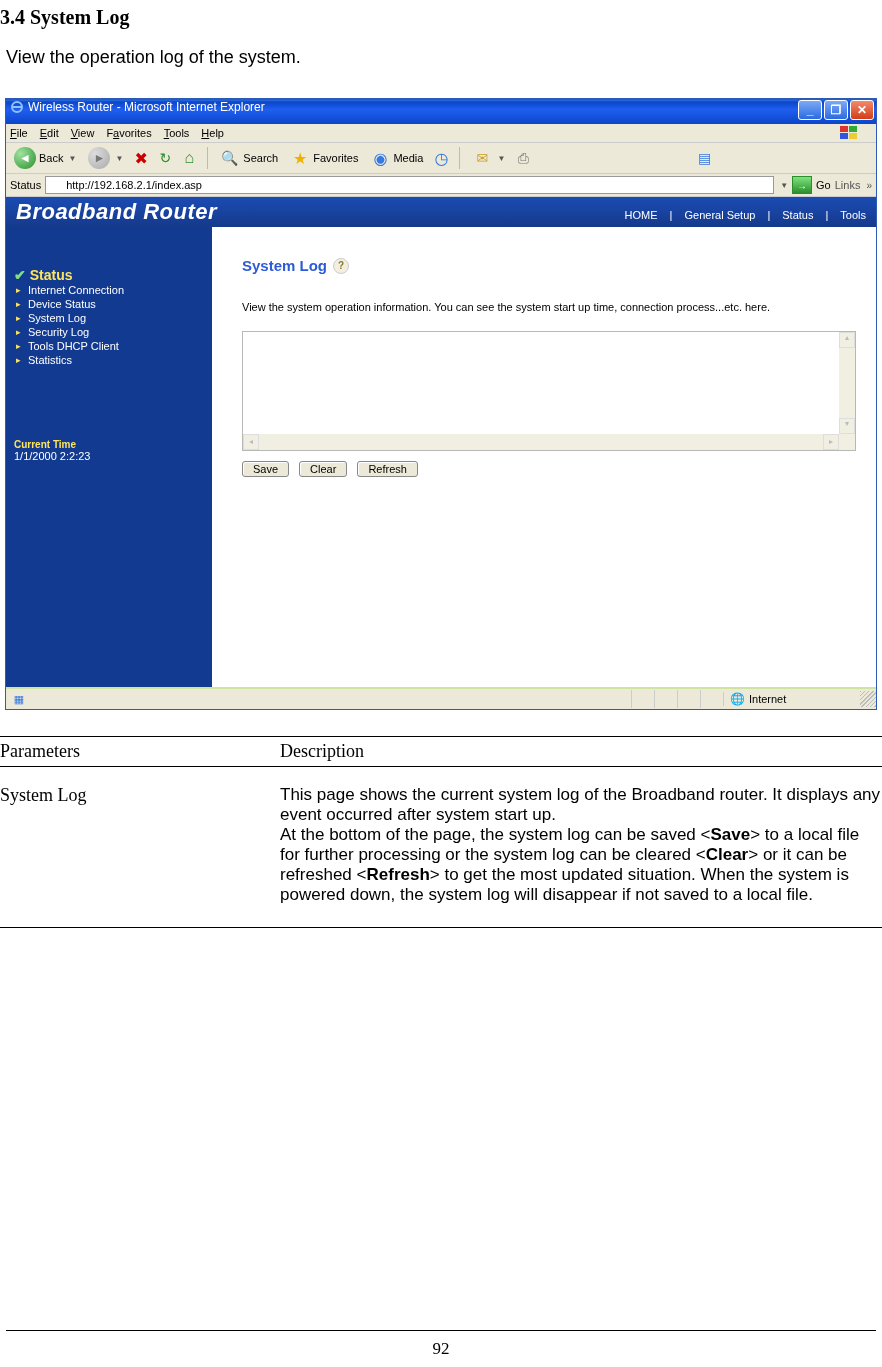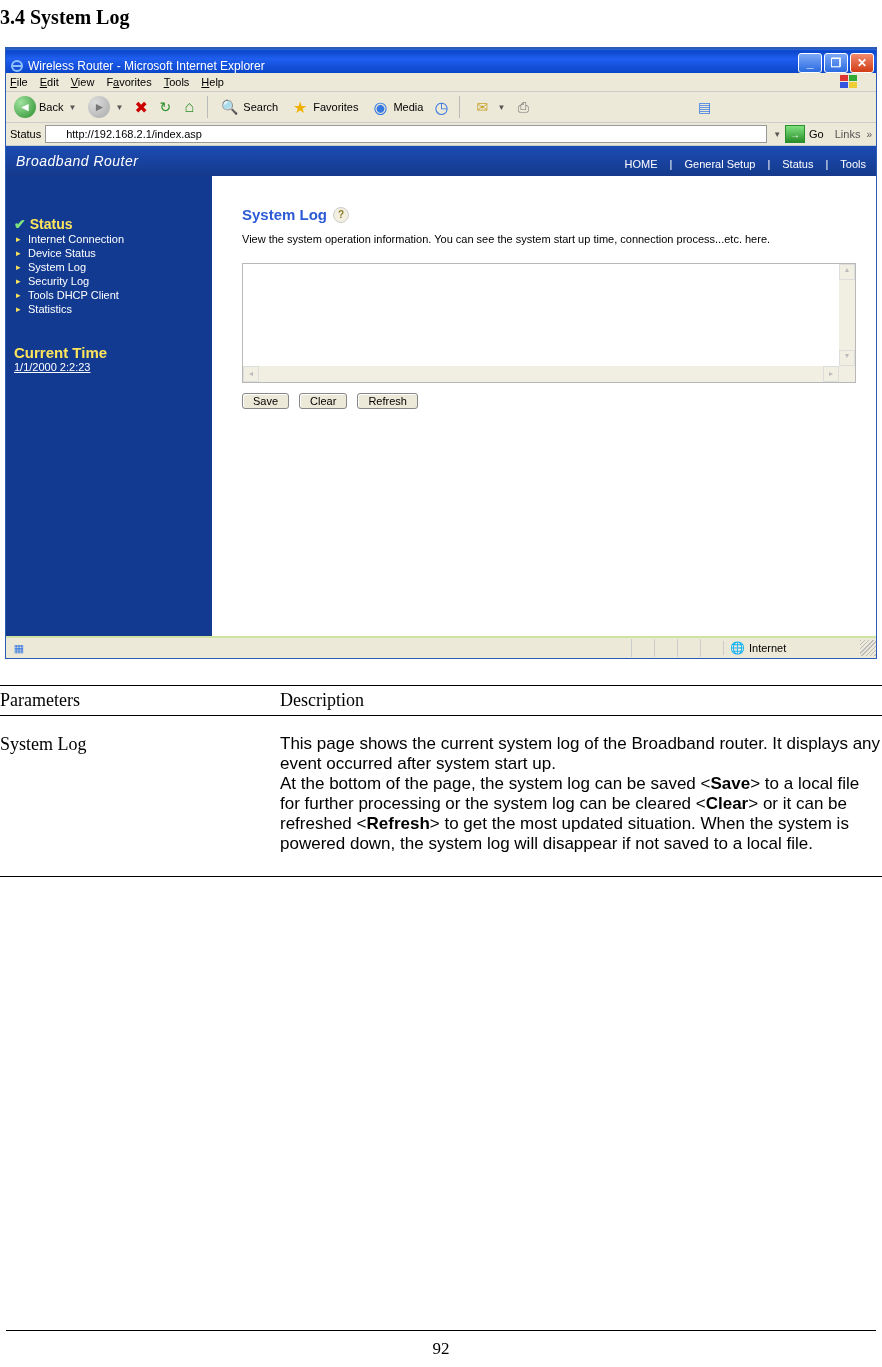--- a/index.html
+++ b/index.html
@@ -33,21 +33,21 @@
     margin: 0 auto 26px auto;
     font-family: Tahoma, Arial, sans-serif;
     background: #fff;
   }
   
   .titlebar {
     background: linear-gradient(to bottom, #2a6be0 0%, #0b46c9 8%, #1f5ef0 40%, #0b46c9 100%);
     color: #fff;
     height: 24px;
     display: flex;
-    align-items: flex-end;
+    align-items: flex-start;
     font-size: 12px;
     padding: 0 2px 0 4px;
   }
   .titlebar .ie-icon {
     width: 14px;
     height: 14px;
     display: inline-flex;
     align-items: center;
     justify-content: center;
     margin-right: 4px;
@@ -174,41 +174,41 @@
     color: #fff;
     width: 18px;
     height: 16px;
     border: 1px solid #2a8f2a;
     display: inline-flex;
     align-items: center;
     justify-content: center;
     font-size: 10px;
     font-weight: bold;
   }
-  .links-label { color:#555; margin-left:7px; }
+  .links-label { color:#555; margin-left:0; }
   .chev { font-size:10px; color:#555; margin-left:2px;}
   
   .router {
     display: flex;
     flex-direction: column;
     font-family: Arial, sans-serif;
   }
   .router-top {
     background: linear-gradient(to bottom, #1b4bb3 0%, #153a8c 100%);
     color: #fff;
     height: 30px;
     display: flex;
     align-items: center;
     padding: 0 10px;
     font-size: 11px;
   }
   .router-top .brand {
     font-style: italic;
-    font-weight: normal;
-    font-size: 14px;
+    font-weight: bold;
+    font-size: 22px;
     letter-spacing: 0.5px;
   }
   .router-top .topnav {
     margin-left: auto;
     display: flex;
     gap: 12px;
     margin-top: 6px;
   }
   .router-body {
     display: flex;
@@ -239,27 +239,26 @@
     content: "▸";
     color: #ffe55b;
     position: absolute;
     left: 2px;
     font-size: 9px;
     top: 2px;
   }
   .cur-time-lbl {
     color: #ffe55b;
     font-weight: bold;
-    font-size: 15px;
-    margin-top: 28px;
+    font-size: 10px;
+    margin-top: 72px;
   }
   .cur-time-val {
     color: #fff;
     font-size: 11px;
-    text-decoration: underline;
   }
   .content {
     flex: 1;
     background: #fff;
     padding: 30px 20px 10px 30px;
   }
   .pg-title {
     color: #2d5bd6;
     font-weight: bold;
     font-size: 15px;
@@ -275,21 +274,21 @@
     color: #8a7a2a;
     font-size: 10px;
     font-weight: bold;
     display: inline-flex;
     align-items: center;
     justify-content: center;
     border: 1px solid #ccc;
   }
   .pg-desc {
     font-size: 11px;
-    margin: 9px 0 18px 0;
+    margin: 26px 0 18px 0;
   }
   .log-box {
     border: 1px solid #b8b8b8;
     height: 118px;
     position: relative;
     background: #fff;
   }
   .log-scroll-v {
     position: absolute;
     right: 0;
@@ -436,20 +435,21 @@
     font-family: "Times New Roman", serif;
     font-size: 17px;
   }
 </style>
 </head>
 <body>
 
 <div class="page">
 
   <div class="doc-h3">3.4 System Log</div>
+  <div class="doc-p">View the operation log of the system.</div>
 
   <div class="screenshot">
 
     <div class="titlebar">
       <span class="ie-icon">
         <svg width="14" height="14" viewBox="0 0 14 14">
             <circle cx="7" cy="7" r="5" fill="none" stroke="#8fc1ff" stroke-width="2"></circle>
             <path d="M2 7 H12" stroke="#8fc1ff" stroke-width="2"></path>
           </svg>
       </span>

